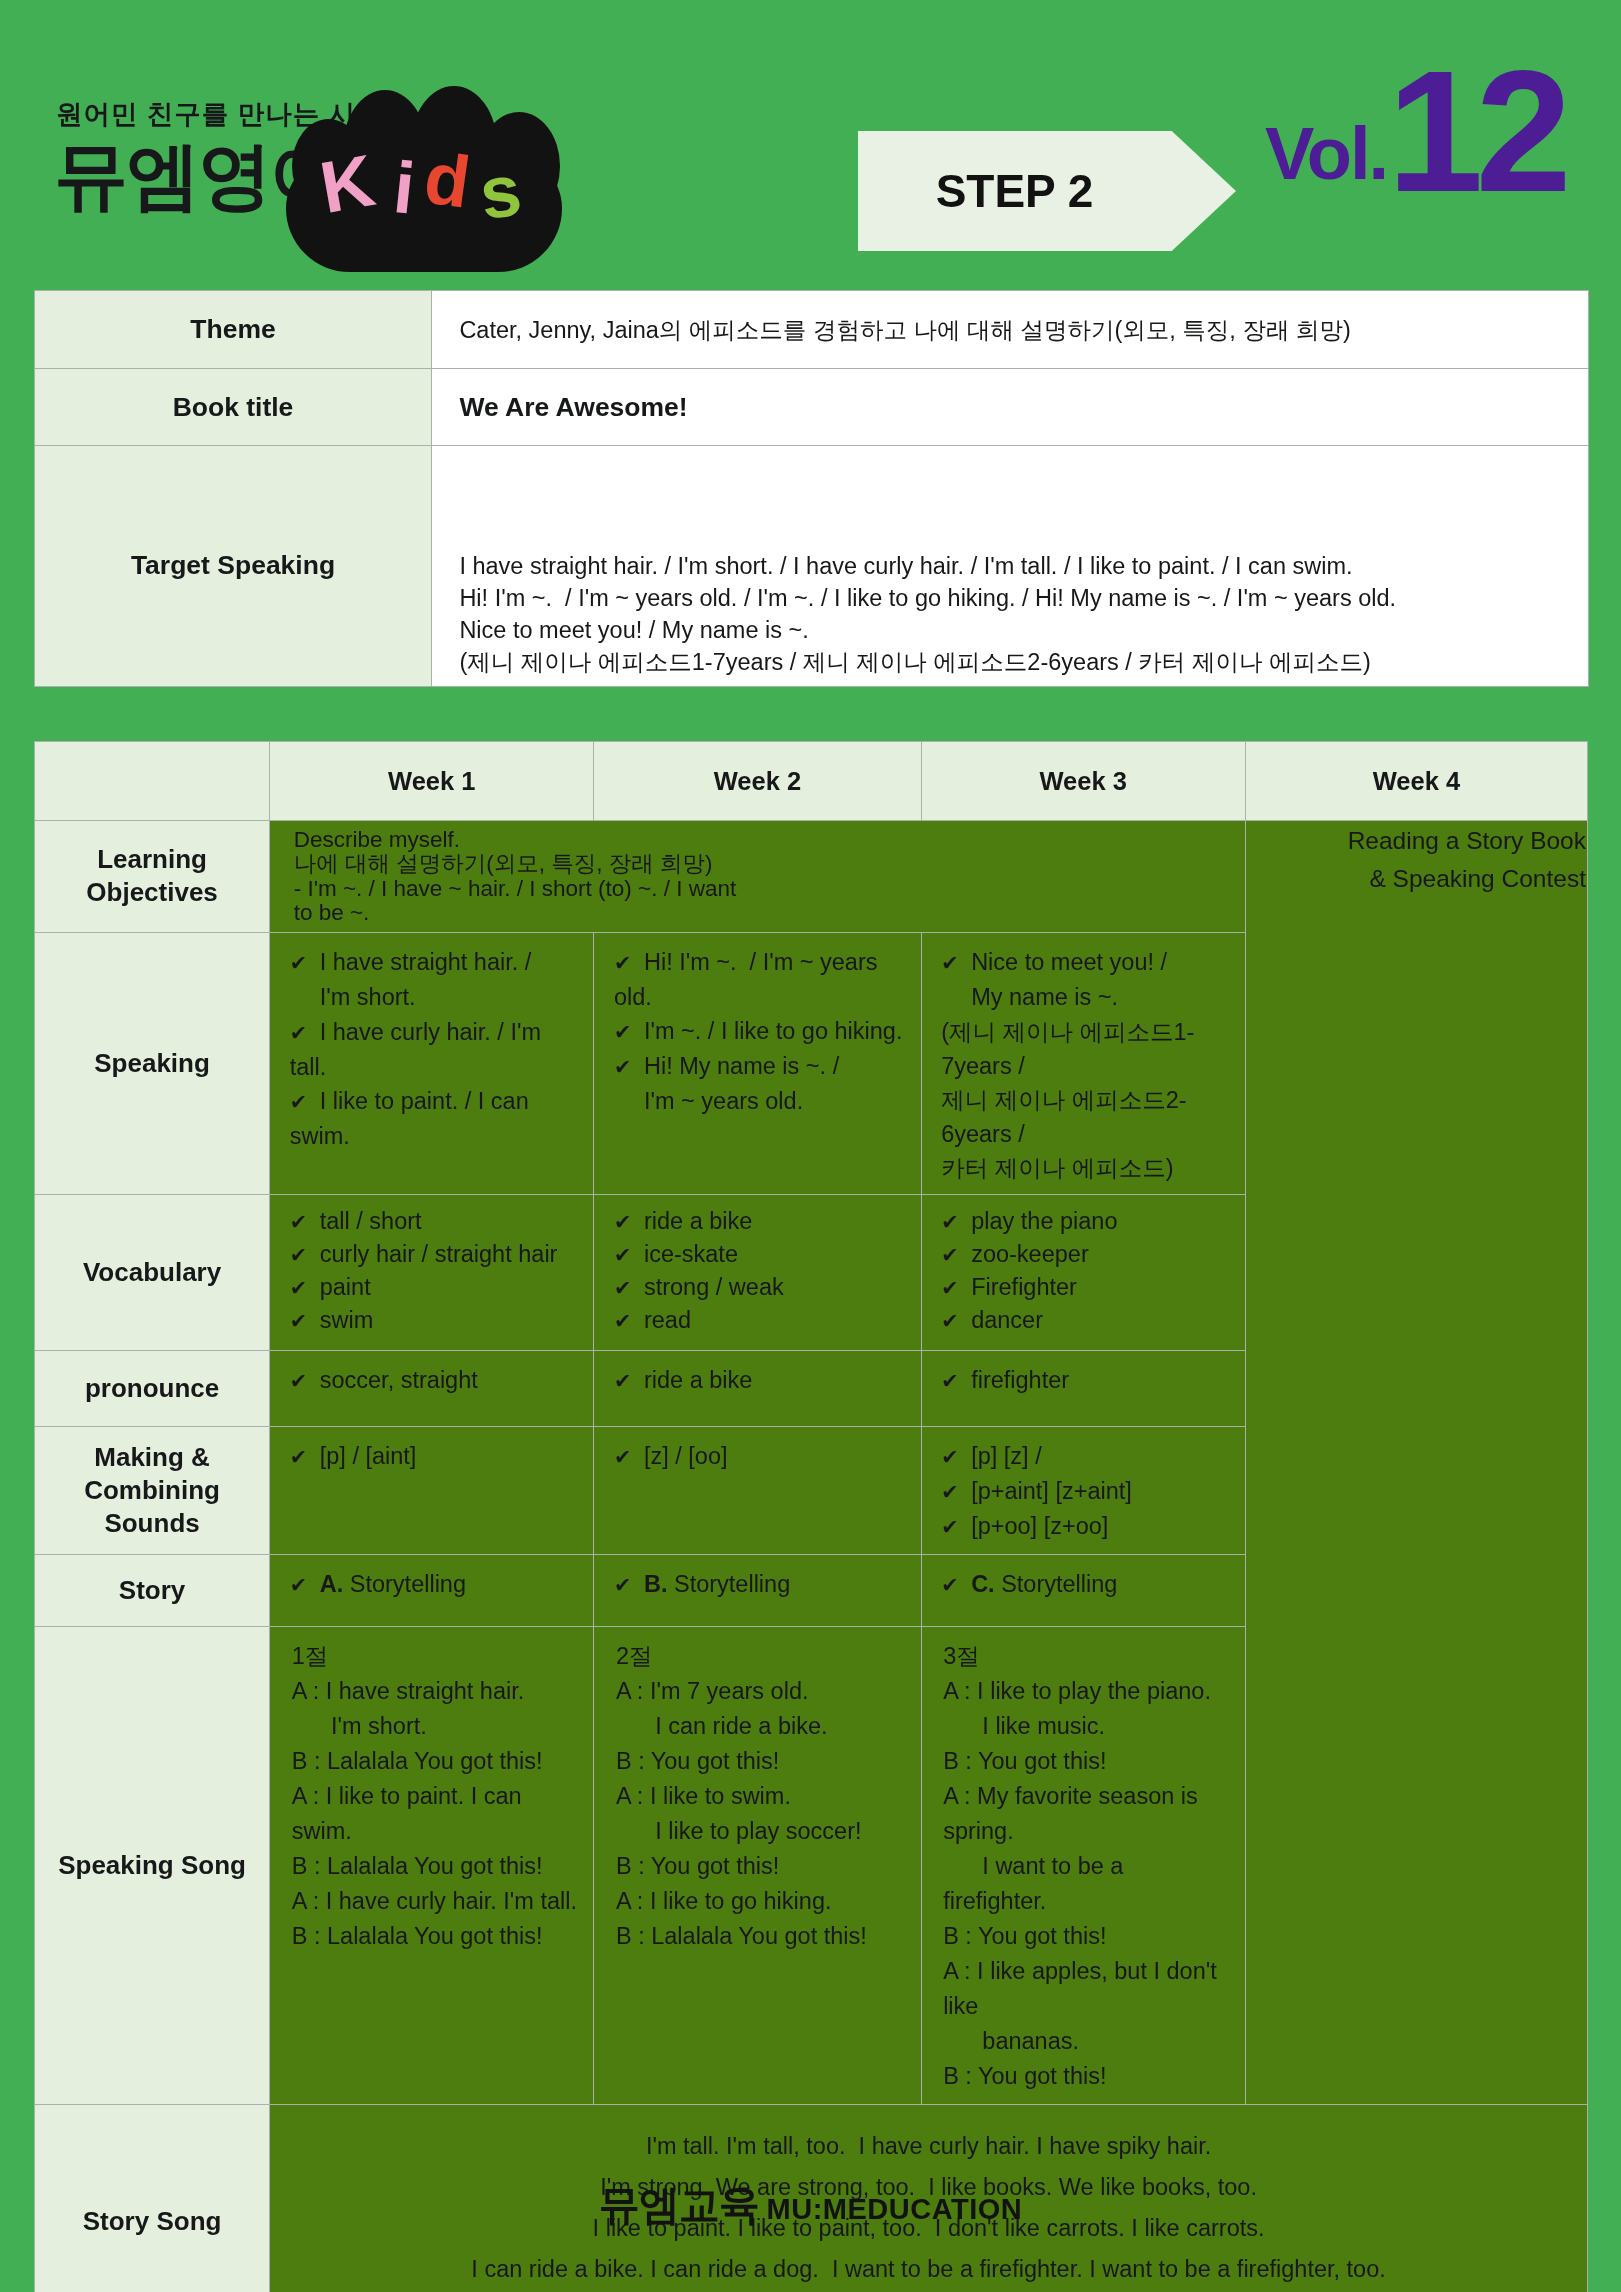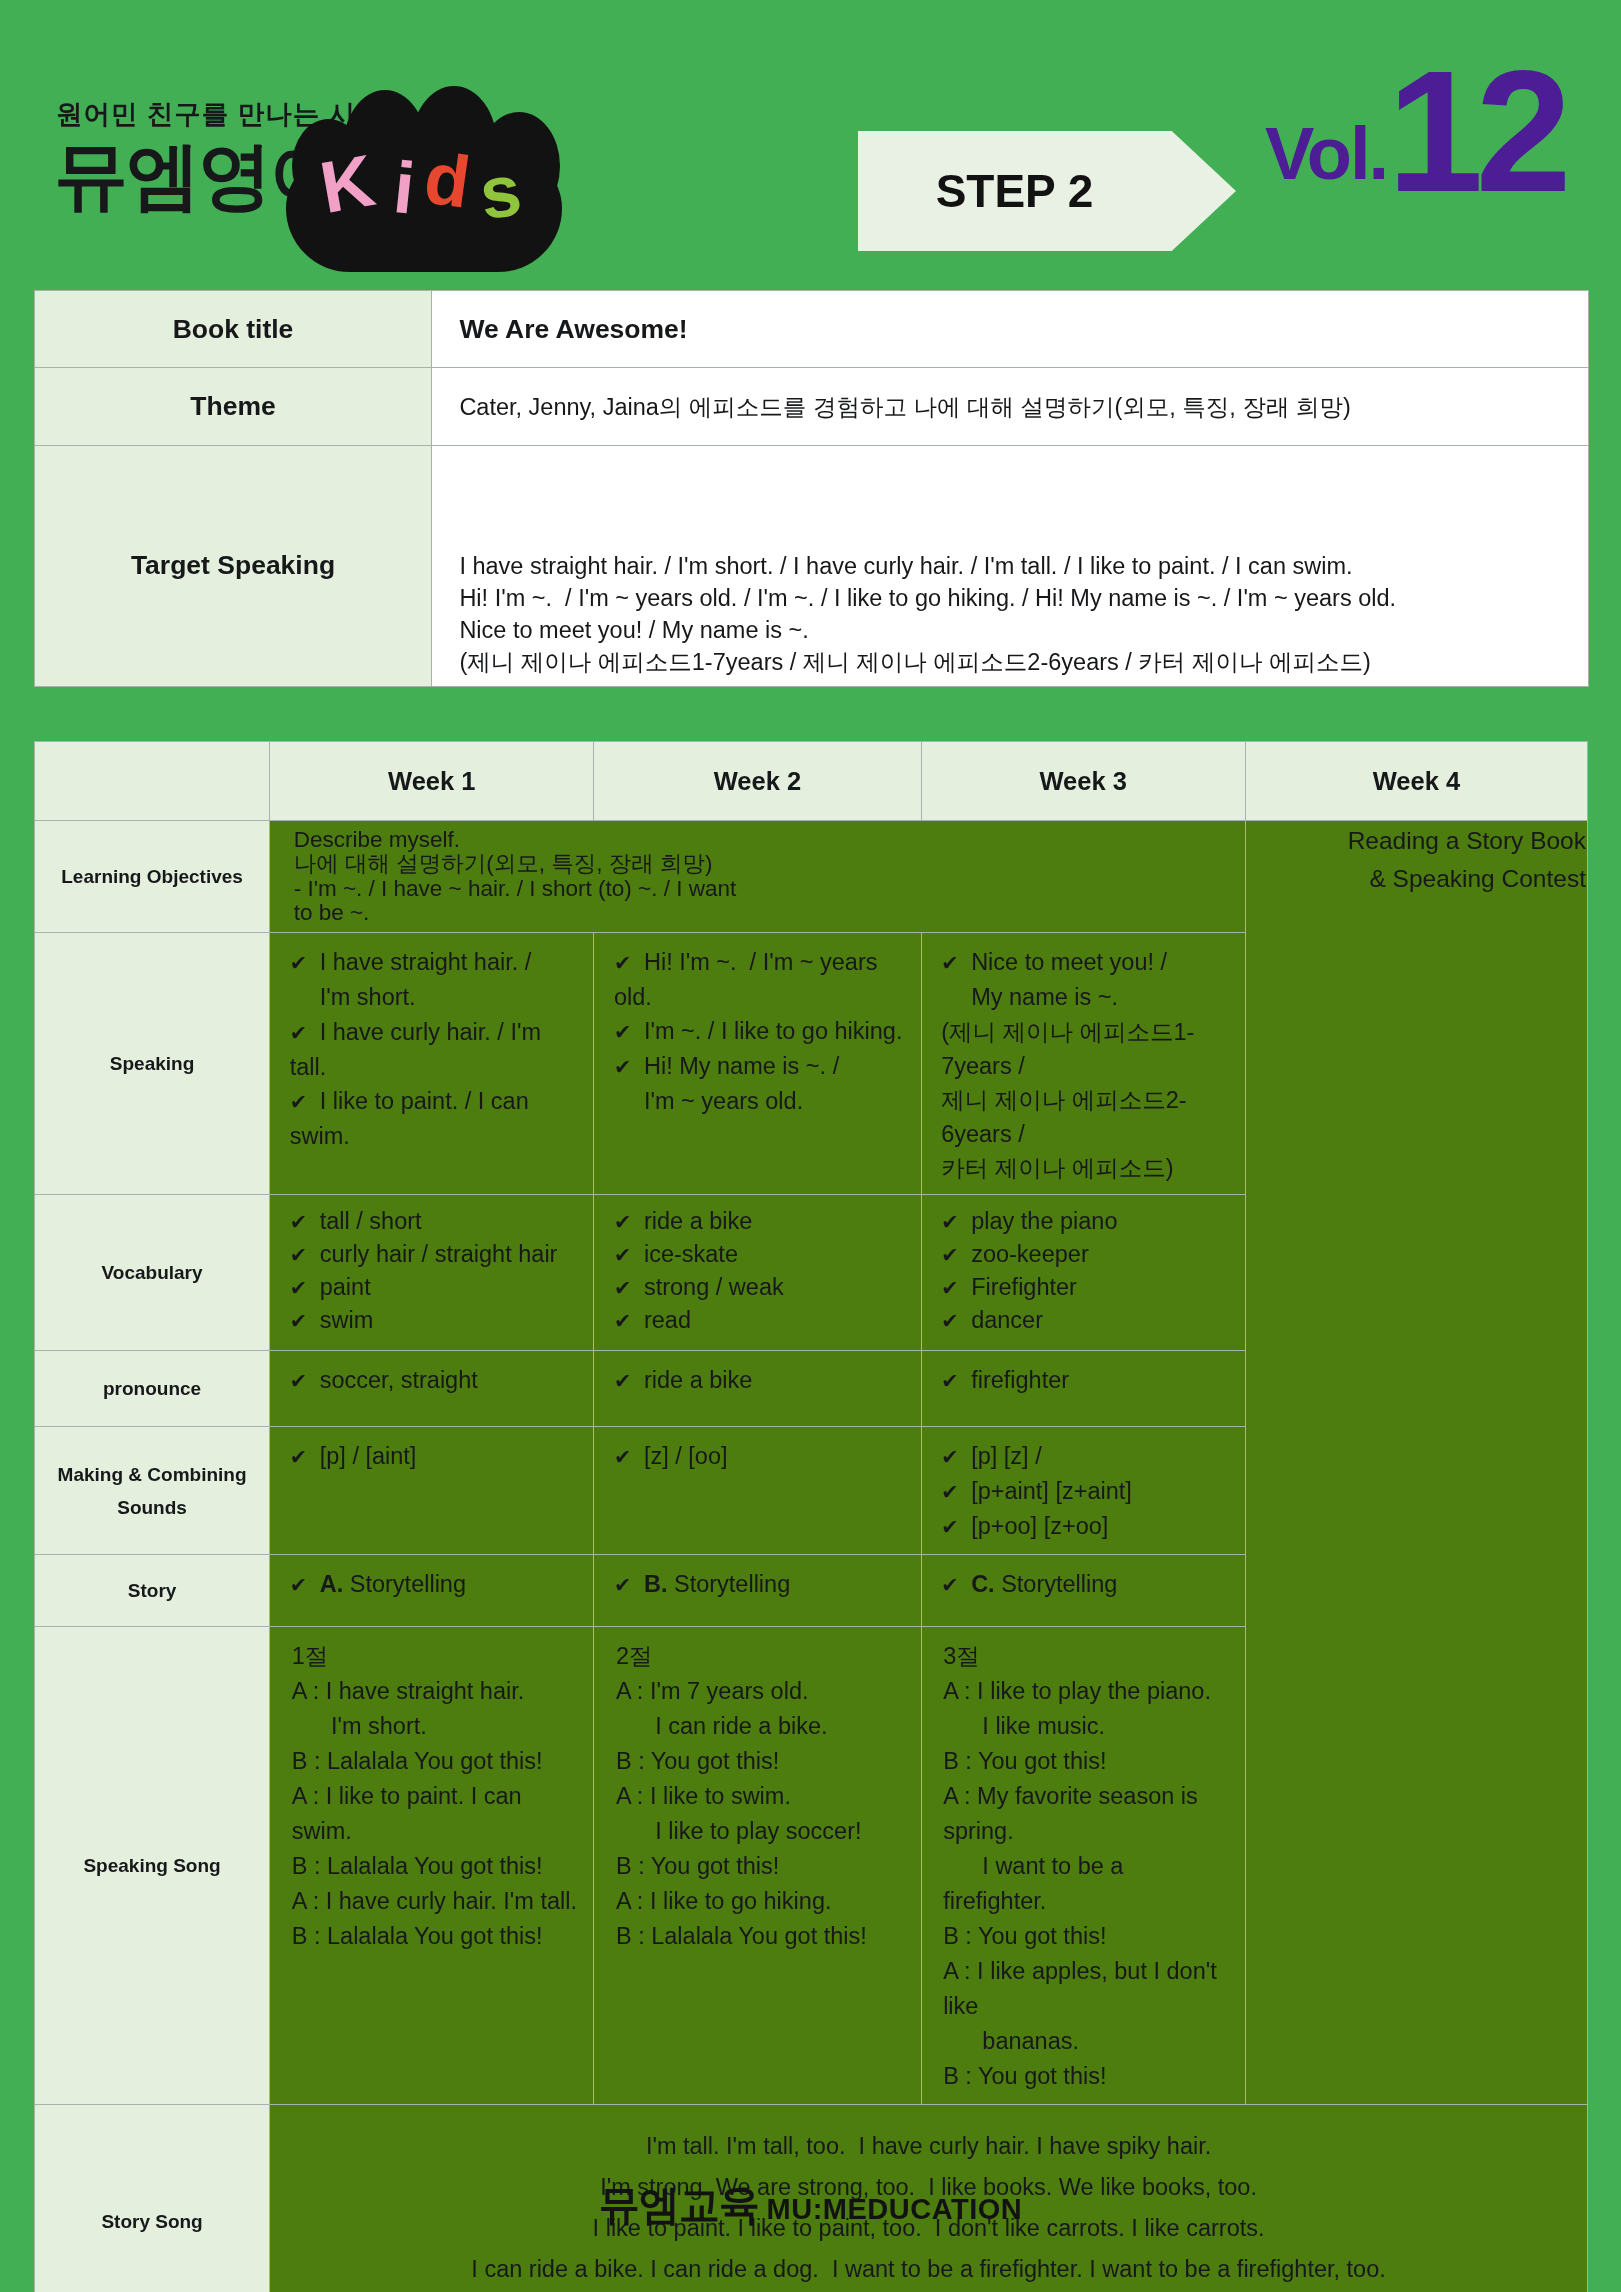--- a/index.html
+++ b/index.html
@@ -37,21 +37,21 @@
   table { border-collapse:collapse; table-layout:fixed; }
   td { border:1.5px solid #a9b1ab; }
 
   .t1 { position:absolute; left:34px; top:290px; width:1554px; background:#fff; }
   .t1 .lbl { background:#e4efde; text-align:center; vertical-align:middle; font-weight:bold; font-size:26.5px; }
   .t1 .val { padding:7.8px 15.7px 7.8px 27.4px; font-size:23.5px; line-height:32px; vertical-align:middle; white-space:pre-wrap; }
   .t1 .booktitle { font-weight:bold; font-size:26.5px; }
 
   .t2 { position:absolute; left:34px; top:741px; width:1554px; }
   .t2 td { background:#4d7c0f; vertical-align:top; }
-  .t2 .lbl { background:#e4efde; text-align:center; vertical-align:middle; font-weight:bold; font-size:19px; line-height:33px; padding:0 13.7px; }
+  .t2 .lbl { background:#e4efde; text-align:center; vertical-align:middle; font-weight:bold; font-size:26px; line-height:33px; padding:0 13.7px; }
   .t2 tr.hdr td { background:#e4efde; text-align:center; vertical-align:middle; font-weight:bold; font-size:25.5px; }
   .cell { padding:11.8px 13.7px 9.8px 19.6px; font-size:23.5px; line-height:34px; }
   .cell-vocab { line-height:33px; padding-top:9.8px; }
   .lo  { padding:6.9px 13.7px 5.9px 23.5px; font-size:22.5px; line-height:24.5px; }
   .wk4 { vertical-align:middle; text-align:right; font-size:24.5px; line-height:38px; }
   .song { padding:11.8px 11.8px 9.8px 21.6px; font-size:23.5px; line-height:35px; }
   .storysong { text-align:center; vertical-align:top; padding-top:21.6px; font-size:23.5px; line-height:41px; }
 
   .ln { white-space:pre-wrap; }
   .chk { display:inline-block; width:30px; font-size:20.6px; }
@@ -90,27 +90,27 @@
     <span class="vlabel">Vol.</span>
     <span class="vnum">12</span>
   </div>
 
   <table class="t1">
     <colgroup>
         <col style="width:397px">
         <col style="width:1157px">
       </colgroup>
     <tbody>
-        <tr style="height:77px">
+        <tr style="height:78px">
+      <td class="lbl">Theme</td>
+      <td class="val">Cater, Jenny, Jaina의 에피소드를 경험하고 나에 대해 설명하기(외모, 특징, 장래 희망)</td>
+    </tr>
+    <tr style="height:77px">
       <td class="lbl">Book title</td>
       <td class="val booktitle">We Are Awesome!</td>
-    </tr>
-    <tr style="height:78px">
-      <td class="lbl">Theme</td>
-      <td class="val">Cater, Jenny, Jaina의 에피소드를 경험하고 나에 대해 설명하기(외모, 특징, 장래 희망)</td>
     </tr>
     <tr style="height:176px">
       <td class="lbl">Target Speaking</td>
       <td class="val">
         
       <div class="ln">I have straight hair. / I'm short. / I have curly hair. / I'm tall. / I like to paint. / I can swim.</div><div class="ln">Hi! I'm ~.  / I'm ~ years old. / I'm ~. / I like to go hiking. / Hi! My name is ~. / I'm ~ years old.</div><div class="ln">Nice to meet you! / My name is ~.</div><div class="ln">(제니 제이나 에피소드1-7years / 제니 제이나 에피소드2-6years / 카터 제이나 에피소드)</div></td>
     </tr>
   </tbody>
     </table>
 

